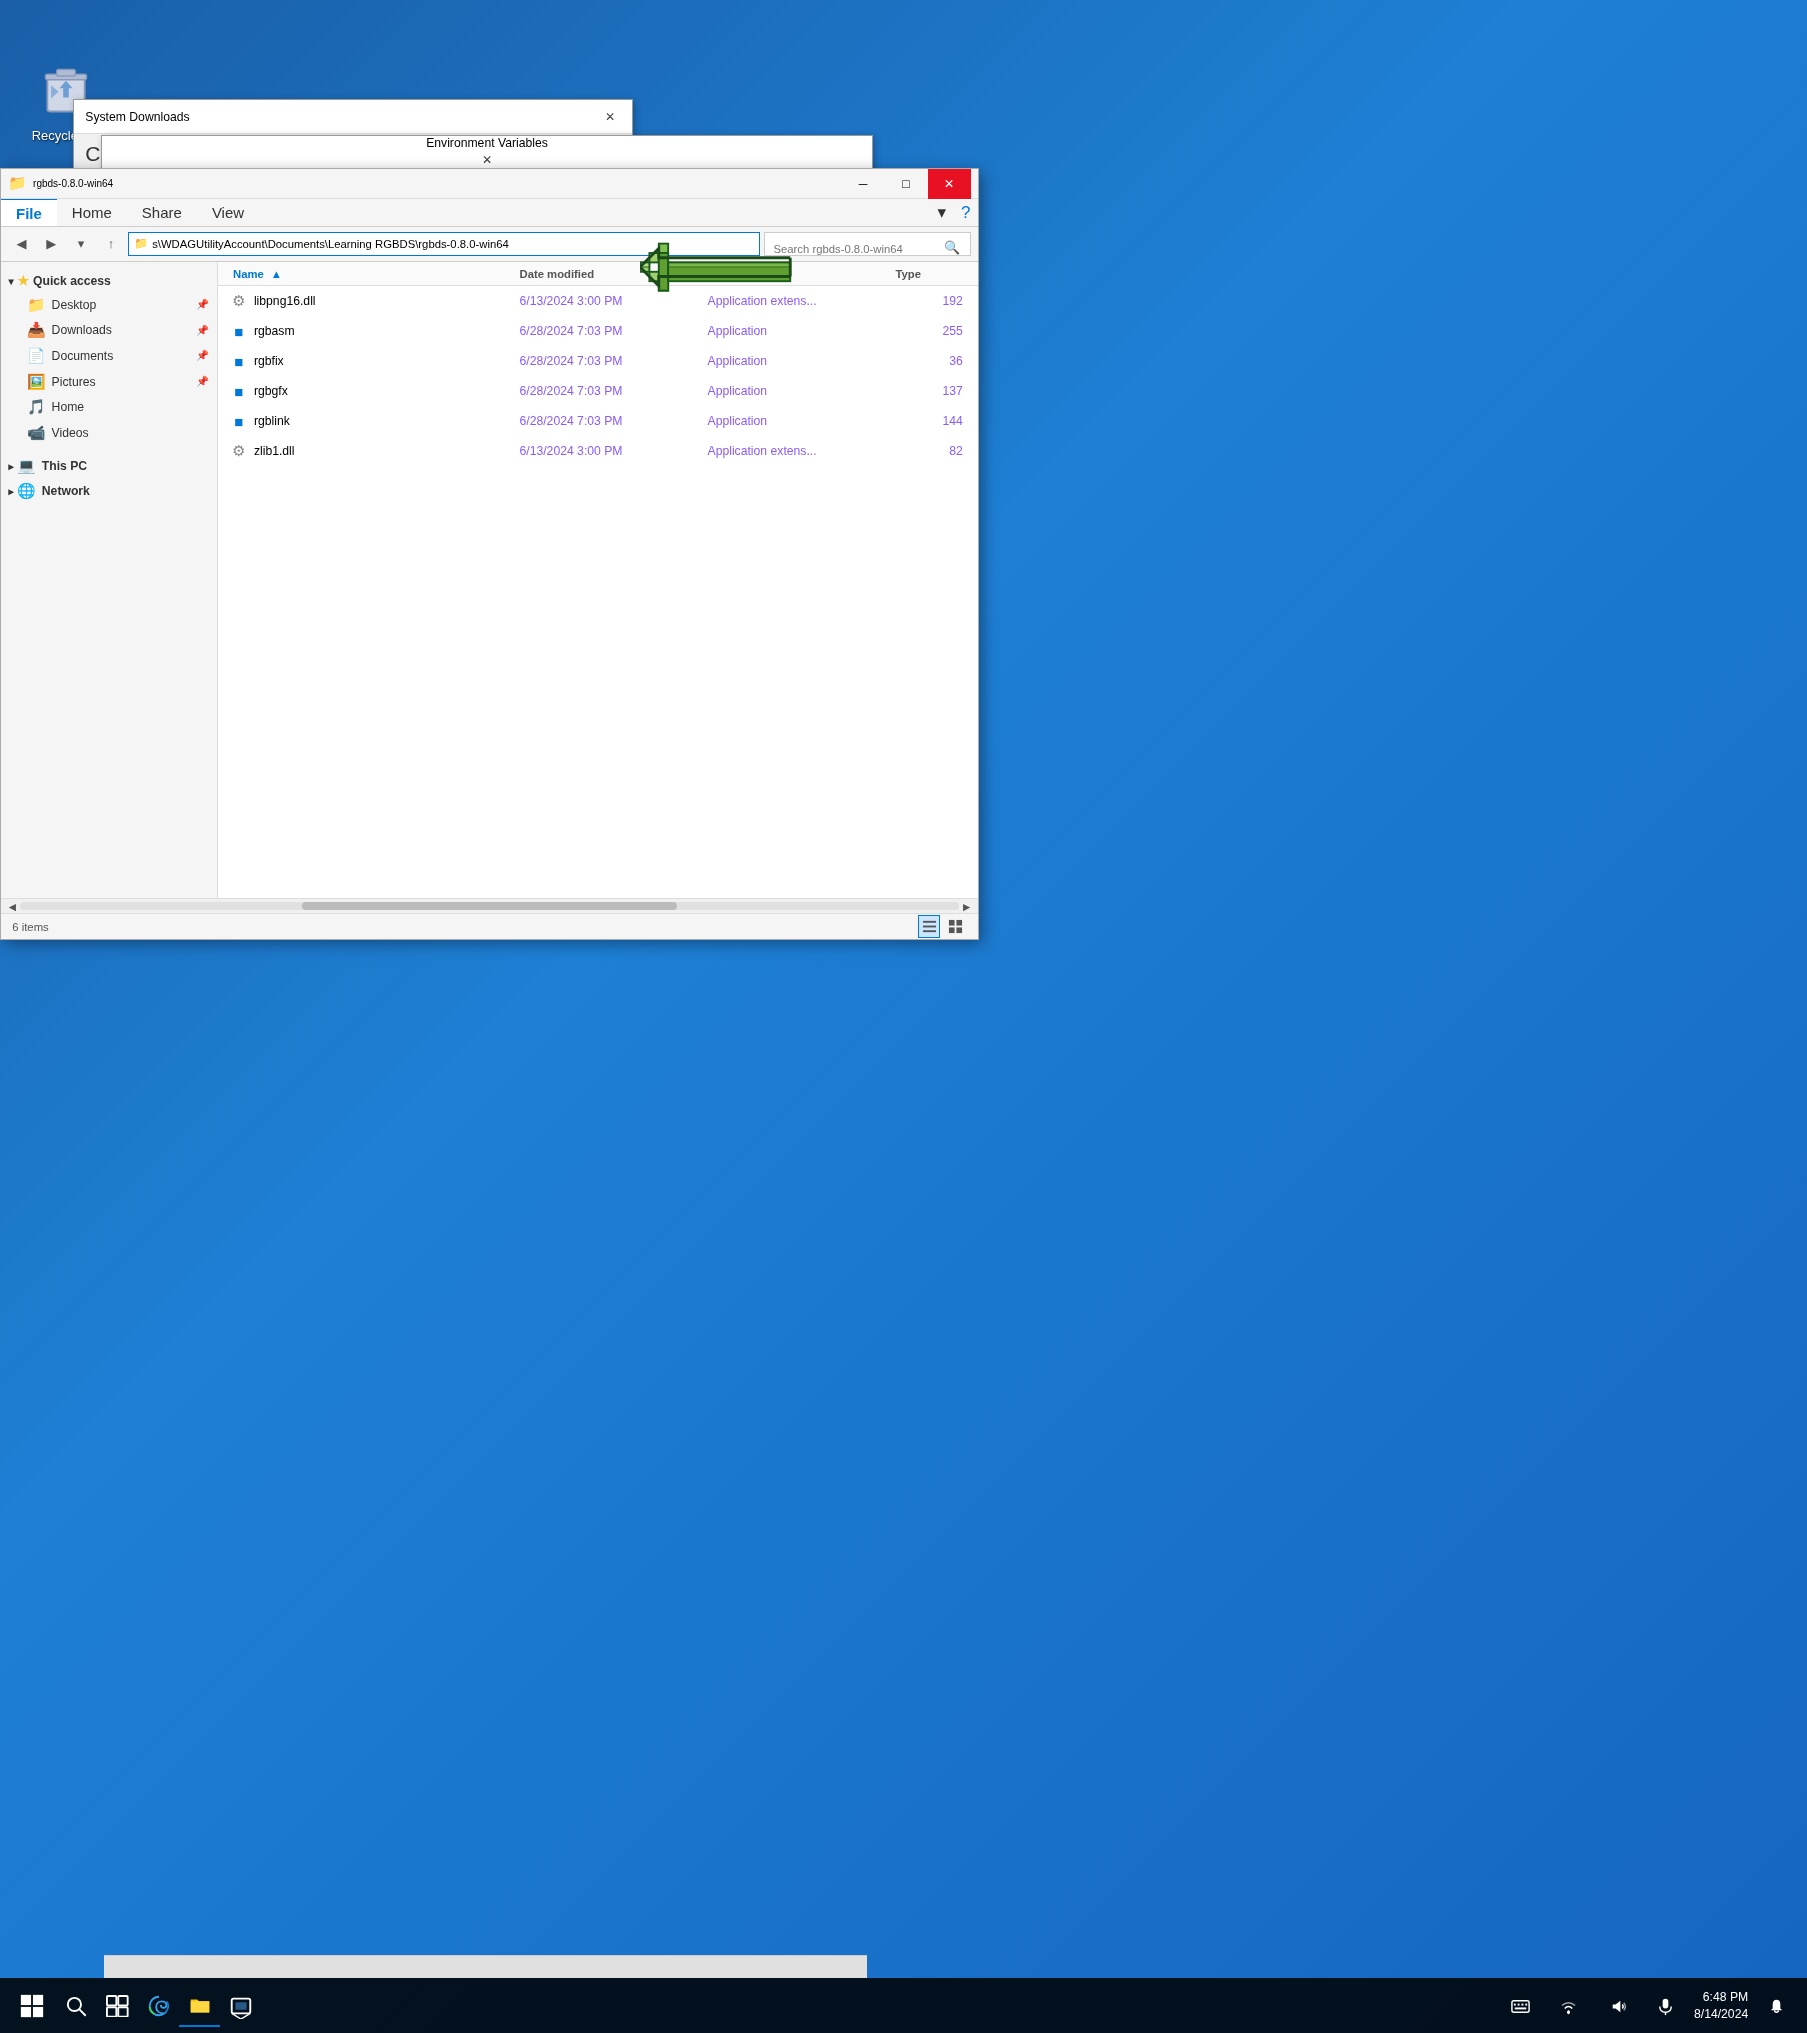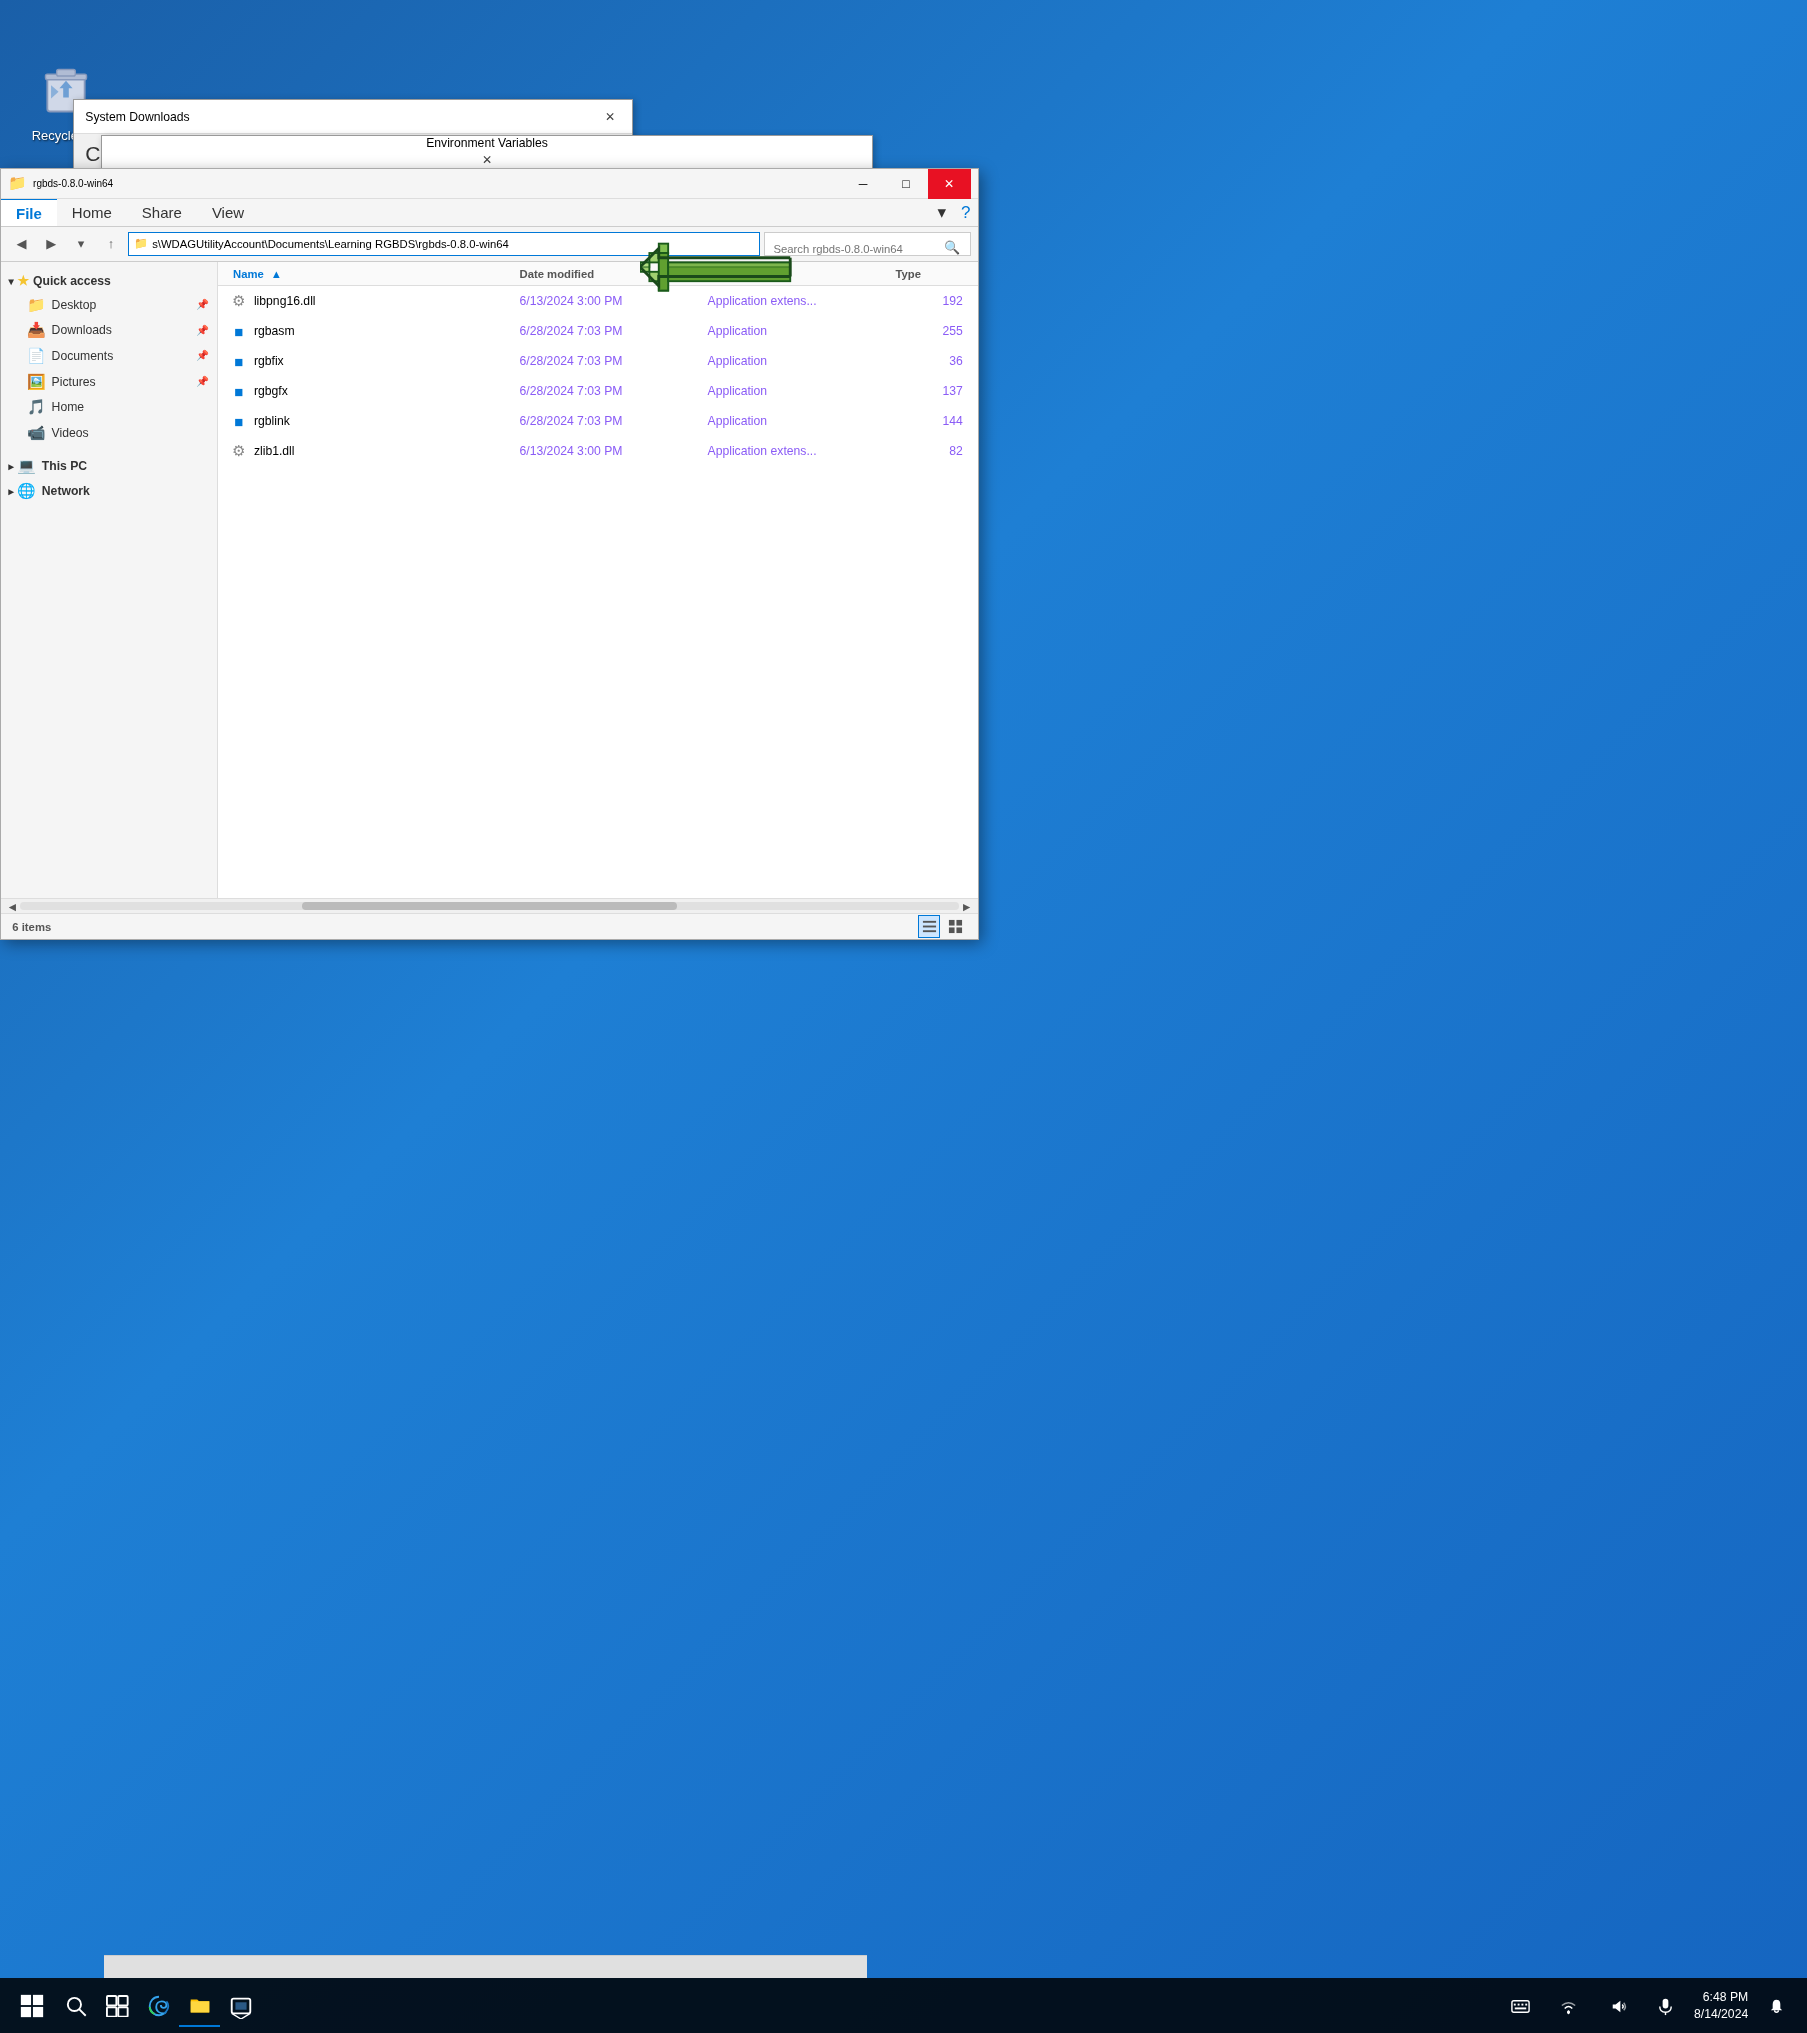--- a/index.html
+++ b/index.html
@@ -312,21 +312,21 @@
       height: 26px;
       background: #f5f5f5;
       border-top: 0.9px solid #ddd;
       display: flex;
       align-items: center;
       padding: 0 11.3px;
       font-size: 11.3px;
       color: #555;
       flex-shrink: 0;
     }
-    .status-text { flex: 1; font-weight: bold; }
+    .status-text { flex: 1; }
     .view-icons { display: flex; gap: 3.8px; margin-left: auto; }
     .view-icon-btn {
       width: 22.6px;
       height: 22.6px;
       display: flex;
       align-items: center;
       justify-content: center;
       cursor: pointer;
       border: 0.9px solid transparent;
     }

